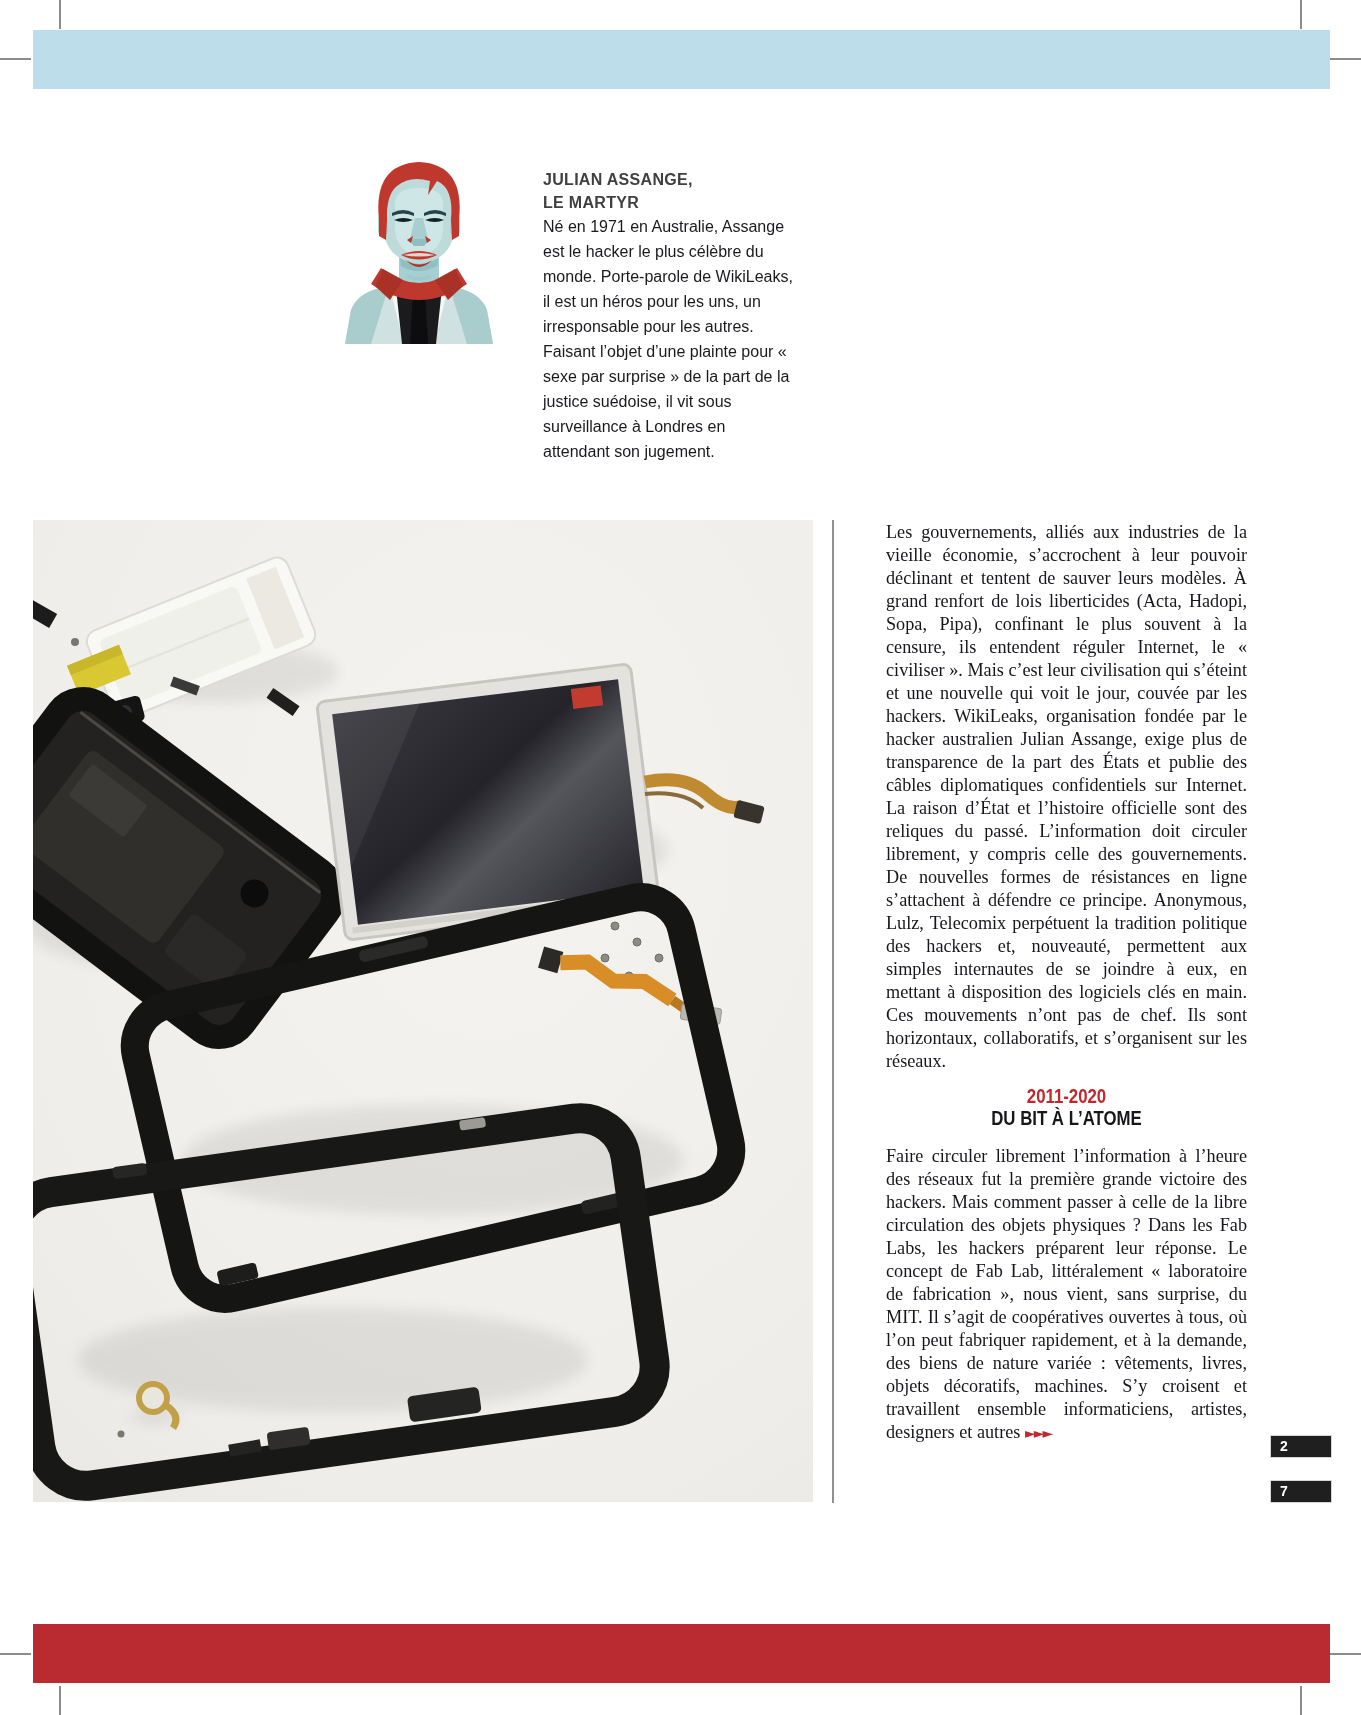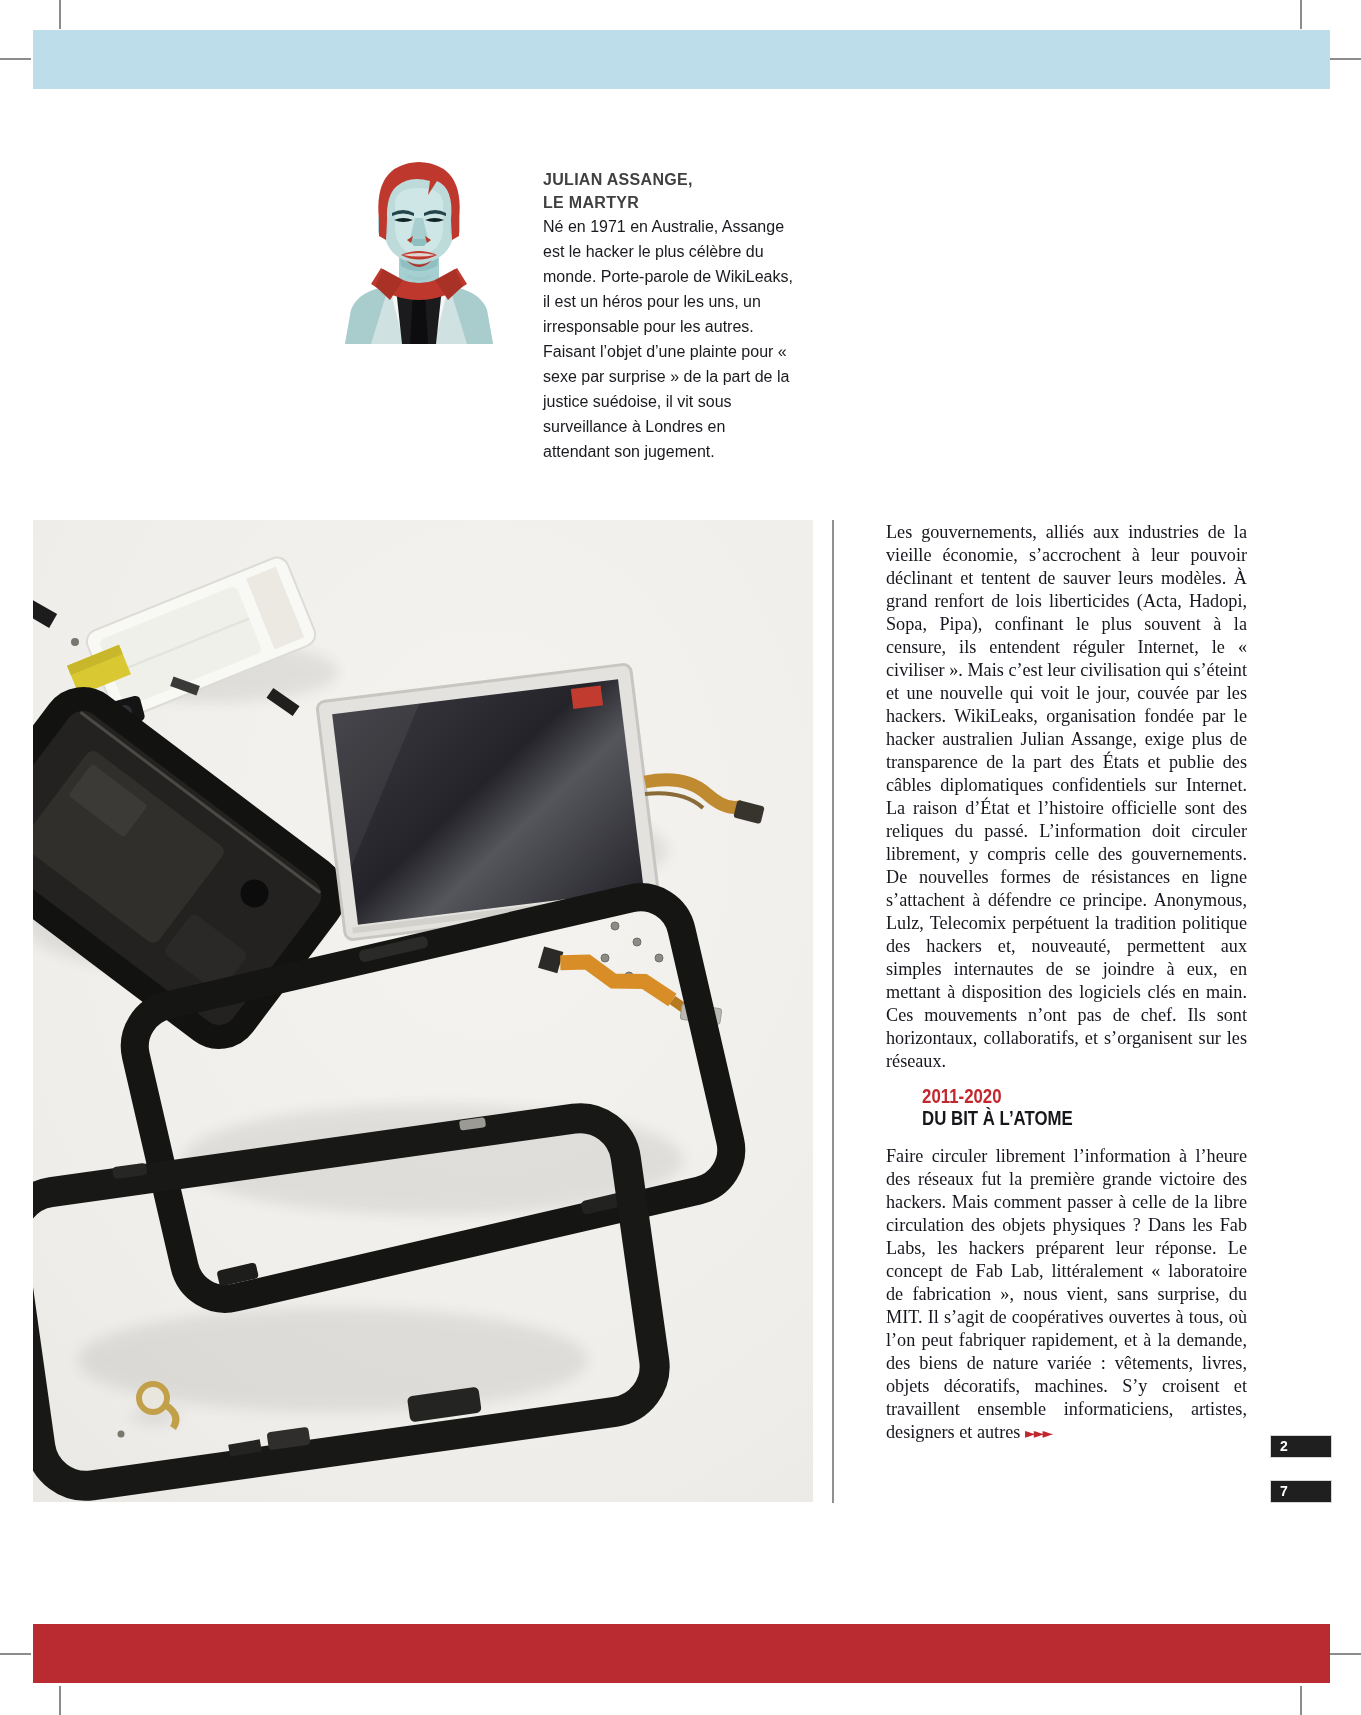--- a/index.html
+++ b/index.html
@@ -48,21 +48,21 @@
     background:#909090;
   }
 
   
   .article {
     position:absolute; left:852px; top:521px; width:361px;
     font-family:"Liberation Serif", serif; font-size:18.2px; line-height:23px;
     text-align:justify; color:#16161e;margin-left:34px;
   }
   .article p { margin:0; }
-  .sec-head { margin:12px 0 16px; }
+  .sec-head { text-align:center; margin:12px 0 16px; }
   .kicker, .sec-title {
     font-family:"Liberation Sans", sans-serif; font-weight:700;
     font-size:21px; line-height:22px; transform:scaleX(0.8);
     transform-origin:50% 50%; white-space:nowrap;
   }
   .kicker { color:#c1272d; }
   .sec-title { color:#17171b; }
   .arrows {
     color:#c0272e; font-family:"DejaVu Sans", sans-serif;
     font-size:14px; letter-spacing:-2px; white-space:nowrap;

